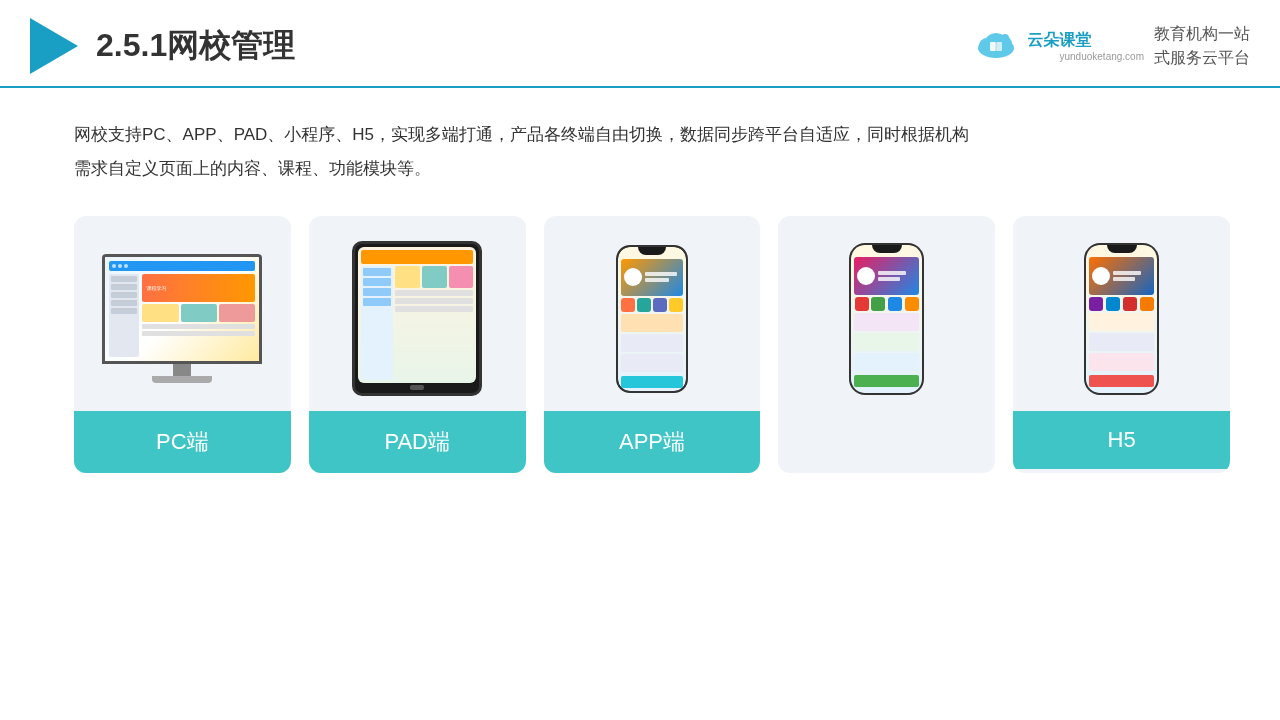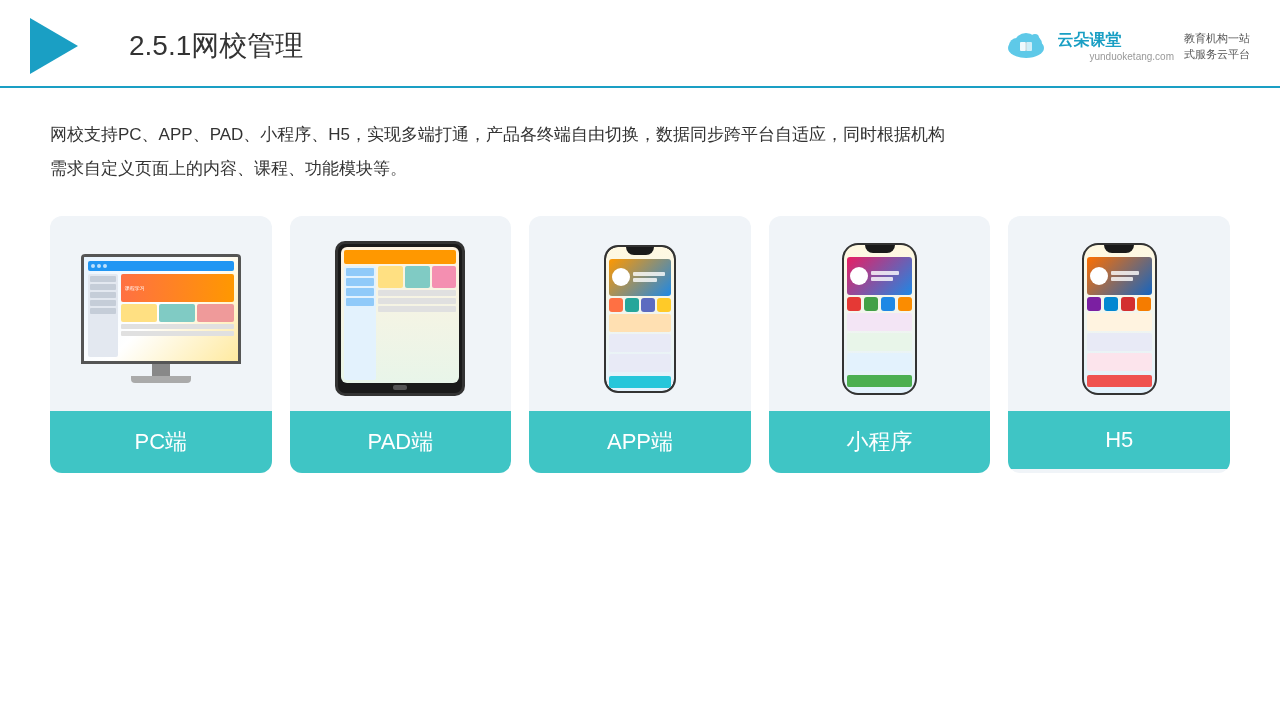--- a/index.html
+++ b/index.html
@@ -25,24 +25,23 @@
       gap: 18px;
     }
     .logo-triangle {
       width: 0;
       height: 0;
       border-top: 28px solid transparent;
       border-bottom: 28px solid transparent;
       border-left: 48px solid #1a9fc4;
     }
     .page-title {
-      font-size: 28px;
-      font-weight: normal;
+      font-size: 32px;
+      font-weight: bold;
       color: #333;
-      margin-left: 33px;
     }
     .header-right {
       display: flex;
       align-items: center;
       gap: 10px;
     }
     .brand-logo {
       display: flex;
       align-items: center;
       gap: 8px;
@@ -69,20 +68,21 @@
     .brand-slogan {
       font-size: 11px;
       color: #555;
       line-height: 1.4;
       text-align: right;
     }
 
     
     .content {
       padding: 30px 50px;
+      margin-left: 24px;
     }
     .description {
       font-size: 17px;
       color: #333;
       line-height: 2;
       margin-bottom: 30px;
     }
 
     
     .cards-container {
@@ -428,21 +428,21 @@
         <rect x="23" y="14" width="6" height="9" rx="1" fill="white" opacity="0.7"></rect>
         <line x1="23" y1="14" x2="23" y2="23" stroke="#aaa" stroke-width="0.5"></line>
 
         <circle cx="32" cy="10" r="4" fill="#5ec9e8"></circle>
       </svg>
       <div class="brand-text">
         <span class="brand-name">云朵课堂</span>
         <span class="brand-url">yunduoketang.com</span>
       </div>
     </div>
-    <div class="brand-slogan" style="font-size:11px;color:#555;text-align:right;line-height:1.5;">教育机构一站<br>式服务云平台</div>
+    <div class="brand-slogan" style="font-size:16px;color:#555;text-align:right;line-height:1.5;">教育机构一站<br>式服务云平台</div>
   </div>
 </div>
 
 <div class="content">
   <p class="description">网校支持PC、APP、PAD、小程序、H5，实现多端打通，产品各终端自由切换，数据同步跨平台自适应，同时根据机构<br>需求自定义页面上的内容、课程、功能模块等。</p>
 
   <div class="cards-container">
 
     <div class="card">
       <div class="card-image-area">
@@ -572,21 +572,20 @@
               <div class="phone-content-rows">
                 <div class="phone-content-row" style="background:#f3e5f5;"></div>
                 <div class="phone-content-row" style="background:#e8f5e9;"></div>
                 <div class="phone-content-row" style="background:#e3f2fd;"></div>
               </div>
               <div class="phone-btn-row" style="background:#4caf50;"></div>
             </div>
           </div>
         </div>
       </div>
-      <div class="card-label">小程序</div>
     </div>
 
     <div class="card">
       <div class="card-image-area">
         <div class="phone-mockup" style="width:75px;height:152px;border-radius:16px;">
           <div class="phone-notch" style="width:30px;"></div>
           <div class="phone-screen">
             <div class="phone-screen-inner">
               <div class="phone-top-banner" style="background:linear-gradient(135deg,#ff6f00,#1565c0);">
                 <div class="phone-avatar"></div>

